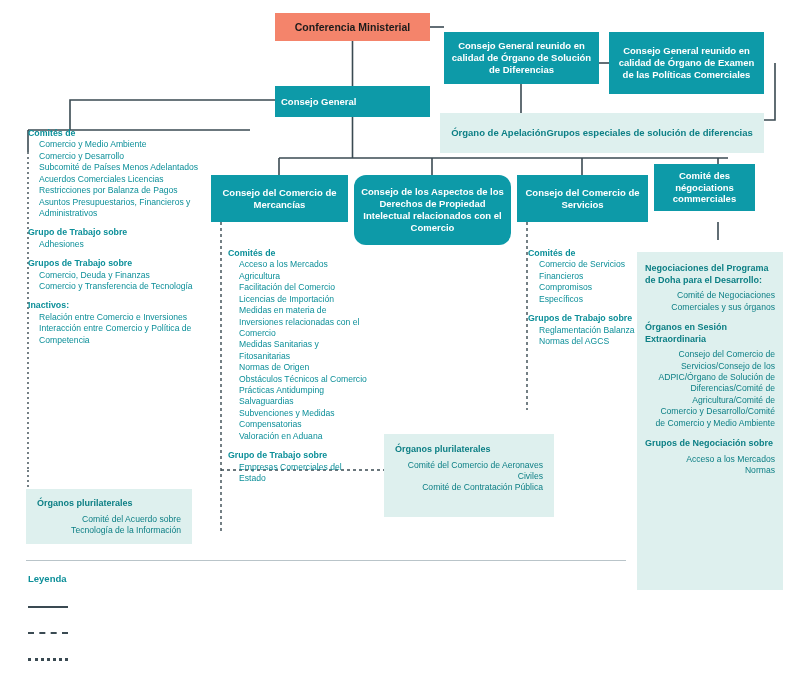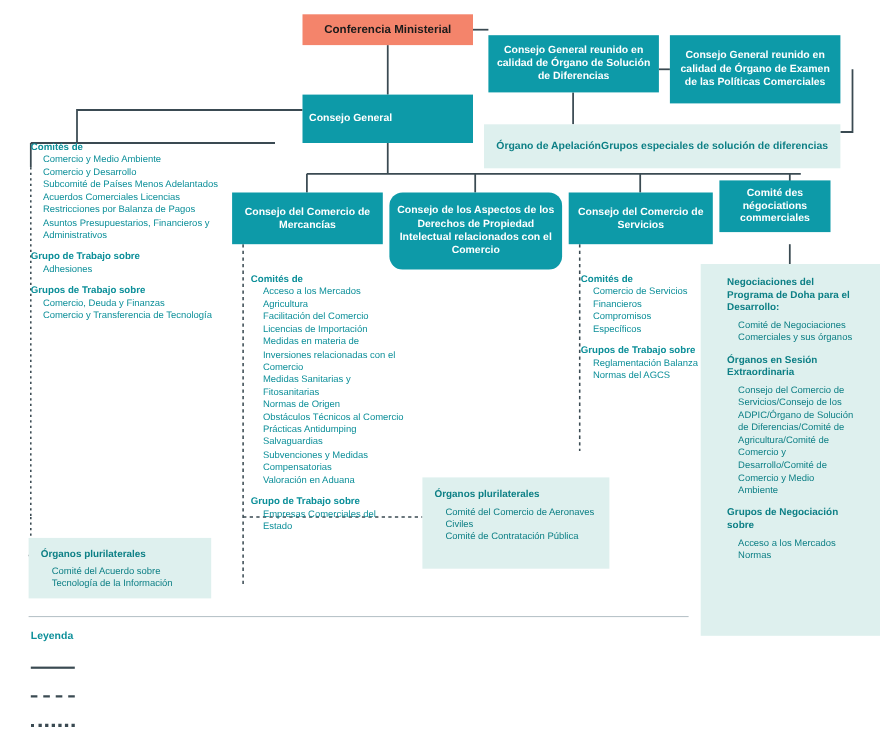--- a/index.html
+++ b/index.html
@@ -45,21 +45,21 @@
     font-weight: bold;
     display: flex;
     align-items: center;
     justify-content: flex-start;
     text-align: center;
     line-height: 1.25;
     padding: 3px 6px;
   }
   .n-consejo-general {
     left: 275px; top: 86px;
-    width: 155px; height: 44px;
+    width: 155px; height: 31px;
   }
   .n-osd {
     left: 444px; top: 32px;
     width: 155px; height: 52px;
   }
   .n-oepc {
     left: 609px; top: 32px;
     width: 155px; height: 62px;
   }
   .n-mercancias {
@@ -98,35 +98,36 @@
     left: 384px; top: 434px;
     width: 170px; height: 83px;
     padding: 10px 11px;
   }
   .n-plurilaterales-left {
     left: 26px; top: 489px;
     width: 166px; height: 55px;
     padding: 9px 11px;
   }
   .n-doha {
-    left: 637px; top: 240px;
-    width: 164px; height: 338px;
-    padding: 11px 24px;
+    left: 637px; top: 252px;
+    width: 146px; height: 338px;
+    padding: 11px 8px;
   }
   .mint-title {
     font-size: 9px;
     font-weight: bold;
     color: #0c7f85;
     line-height: 1.3;
     margin: 0 0 4px 0;
   }
   .mint-list {
     list-style: none;
     margin: 0;
     padding: 0 0 0 10px;
+    text-align: right;
   }
   .mint-list li {
     font-size: 8.6px;
     color: #0c7f85;
     line-height: 1.32;
     margin: 0;
   }
   .mint-sec {
     margin-top: 9px;
   }
@@ -281,20 +282,27 @@
       <p class="col-head">Grupo de Trabajo sobre</p>
       <ul class="col-list">
         <li>Adhesiones</li>
       </ul>
     </div>
     <div class="grp">
       <p class="col-head">Grupos de Trabajo sobre</p>
       <ul class="col-list">
         <li>Comercio, Deuda y Finanzas</li>
         <li>Comercio y Transferencia de Tecnología</li>
+      </ul>
+    </div>
+    <div class="grp">
+      <p class="col-head">Inactivos:</p>
+      <ul class="col-list">
+        <li>Relación entre Comercio e Inversiones</li>
+        <li>Interacción entre Comercio y Política de Competencia</li>
       </ul>
     </div>
   </div>
 
   <div class="node mint n-plurilaterales-left">
     <p class="mint-title">Órganos plurilaterales</p>
     <ul class="mint-list">
       <li>Comité del Acuerdo sobre Tecnología de la Información</li>
     </ul>
   </div>

